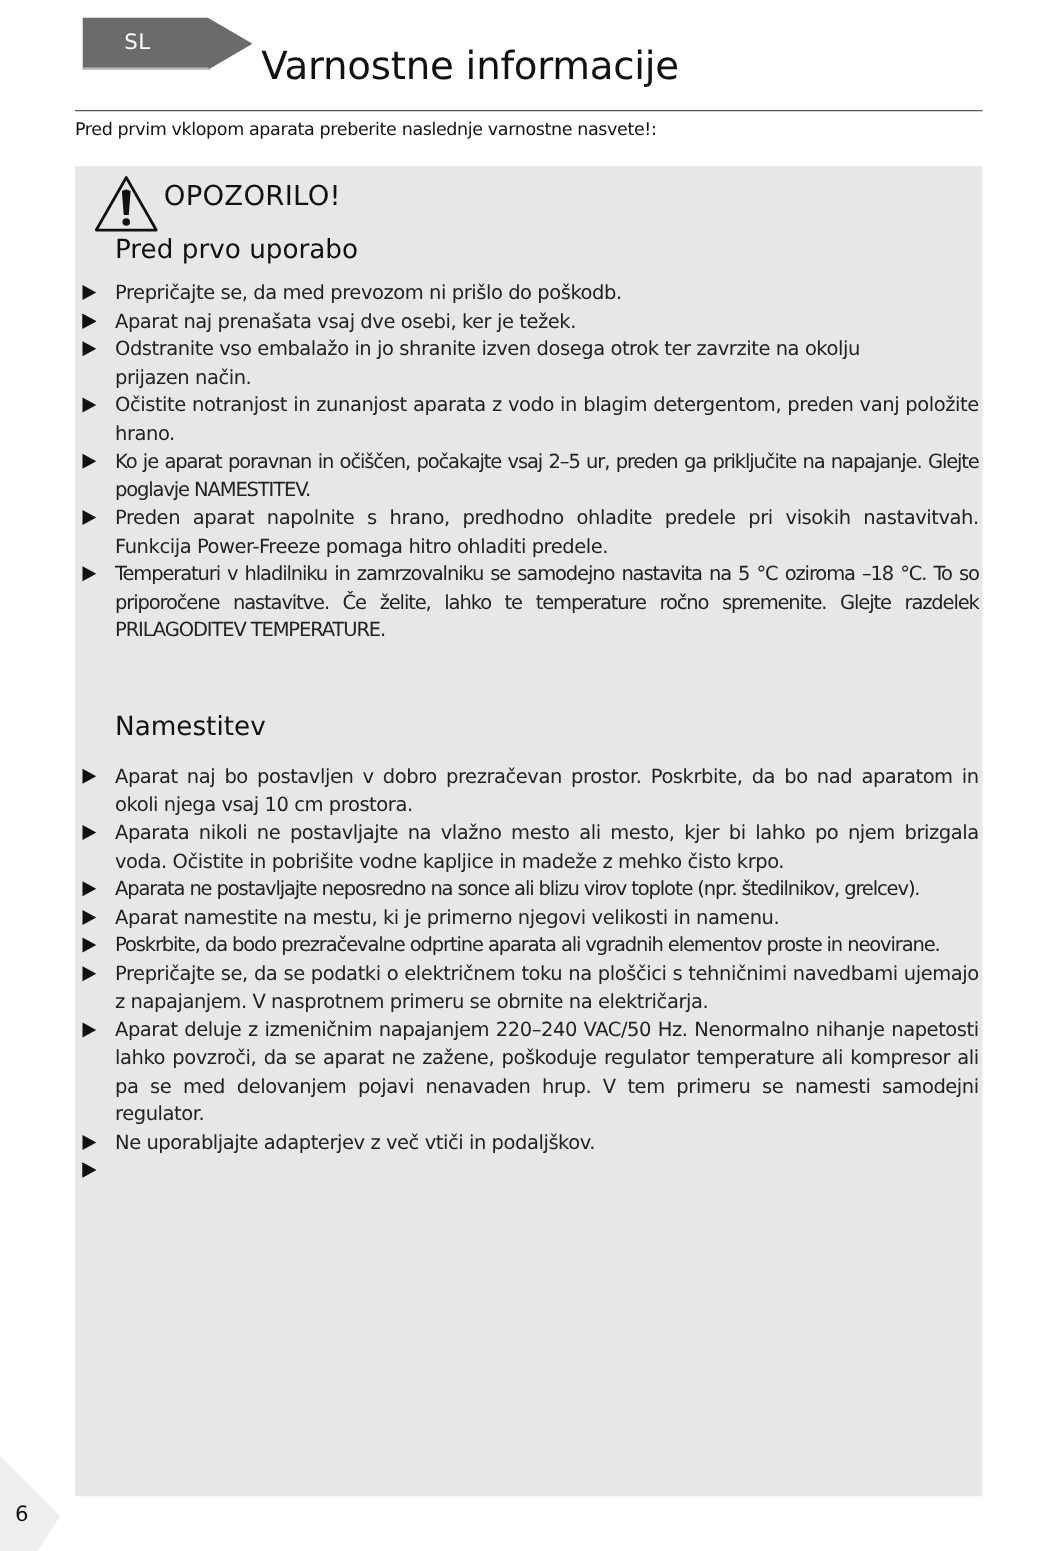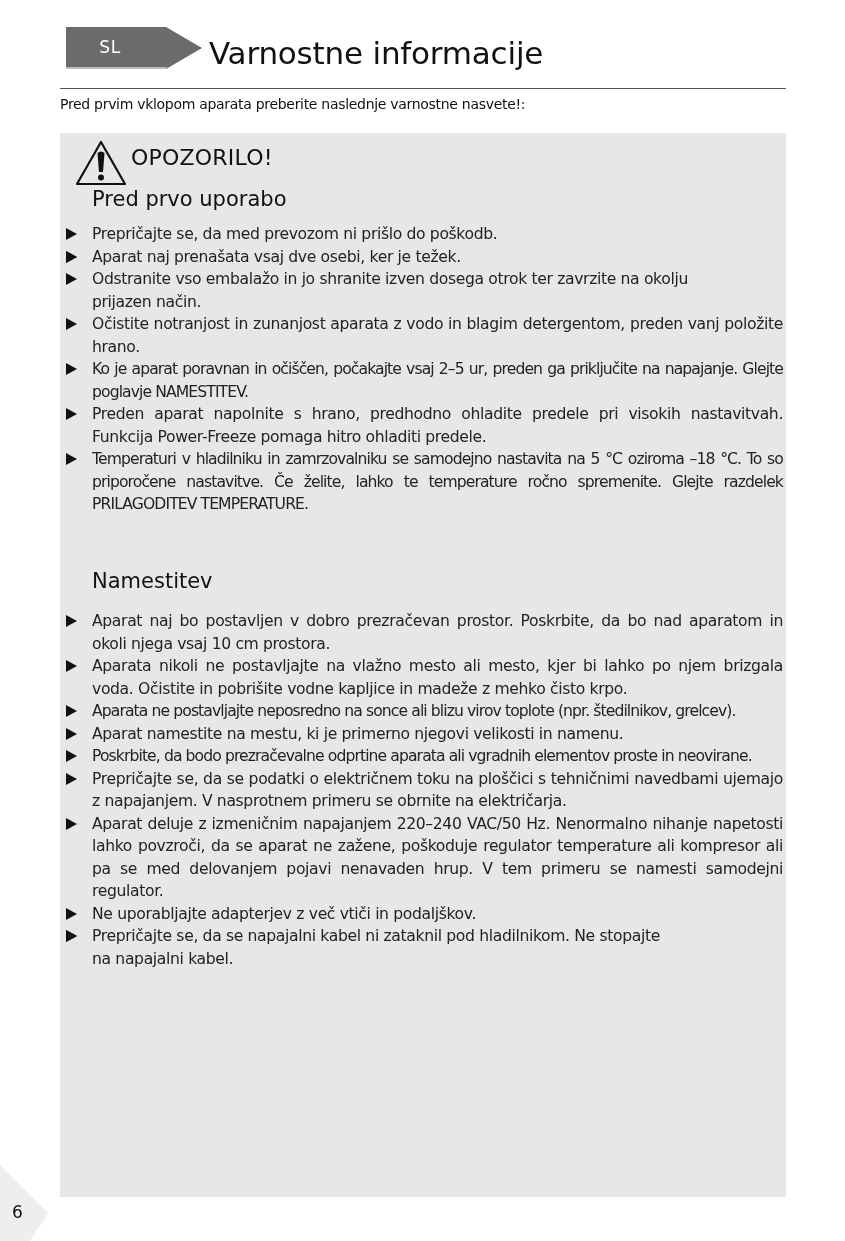--- a/index.html
+++ b/index.html
@@ -1,20 +1,20 @@
 <!DOCTYPE html>
 <html><head>
   <meta charset="utf-8">
   <style>
     * { margin: 0; padding: 0; box-sizing: border-box; }
     html, body { width: 845px; height: 1241px; background: #ffffff; overflow: hidden; }
     body { position: relative; font-family: "DejaVu Sans", "Liberation Sans", sans-serif; color: #1a1a1a; }
 
     .lang-tab {
-      position: absolute; left: 66px; top: 27px; width: 136px; height: 43px; padding-left: 16px;
+      position: absolute; left: 66px; top: 14px; width: 136px; height: 43px; padding-left: 16px;
     }
     .lang-tab svg { position: absolute; left: 0; top: 0; }
     .lang-label {
       position: absolute; left: 0; top: 0; width: 88px; height: 42px;
       line-height: 40px; text-align: center; color: #ffffff; font-size: 17px;
       letter-spacing: 0.5px;
     }
     .section-title {
       position: absolute; left: 209px; top: 35px; font-size: 31px; color: #111;
       letter-spacing: -0.2px;
@@ -96,20 +96,20 @@
   <div class="list" style="top:477px;">
     <div class="item"><span class="bullet"></span><span>Aparat naj bo postavljen v dobro prezračevan prostor. Poskrbite, da bo nad aparatom in okoli njega vsaj 10 cm prostora.</span></div>
     <div class="item"><span class="bullet"></span><span>Aparata nikoli ne postavljajte na vlažno mesto ali mesto, kjer bi lahko po njem brizgala voda. Očistite in pobrišite vodne kapljice in madeže z mehko čisto krpo.</span></div>
     <div class="item tight"><span class="bullet"></span><span>Aparata ne postavljajte neposredno na sonce ali blizu virov toplote (npr. štedilnikov, grelcev).</span></div>
     <div class="item left"><span class="bullet"></span><span>Aparat namestite na mestu, ki je primerno njegovi velikosti in namenu.</span></div>
     <div class="item tight"><span class="bullet"></span><span>Poskrbite, da bodo prezračevalne odprtine aparata ali vgradnih elementov proste in neovirane.</span></div>
     <div class="item"><span class="bullet"></span><span>Prepričajte se, da se podatki o električnem toku na ploščici s tehničnimi navedbami ujemajo z napajanjem. V nasprotnem primeru se obrnite na električarja.</span></div>
     <div class="item"><span class="bullet"></span><span>Aparat deluje z izmeničnim napajanjem 220–240 VAC/50 Hz. Nenormalno nihanje napetosti lahko povzroči, da se aparat ne zažene, poškoduje regulator temperature ali kompresor ali pa se med delovanjem pojavi nenavaden hrup. V tem primeru se namesti samodejni regulator.</span></div>
     <div class="item left"><span class="bullet"></span><span>Ne uporabljajte adapterjev z več vtiči in podaljškov.</span></div>
     <div class="item left"><span class="bullet"></span></div>
-    <div class="item left" style="padding-right:110px;"><span class="bullet"></span><span>Prepričajte se, da se napajalni kabel ni zataknil pod hladilnikom. Ne stopajte na napajalni kabel.</span></div>
+    <div class="item left" style="padding-right:110px;"><span class="bullet"></span></div>
   </div>
 </div>
 
 <svg class="page-corner" viewBox="0 0 50 76">
   <polygon points="0,0 48,48 30,76 0,76" fill="#eeeeee"></polygon>
 </svg>
 <div class="page-number">6</div>
 
 </body></html>

